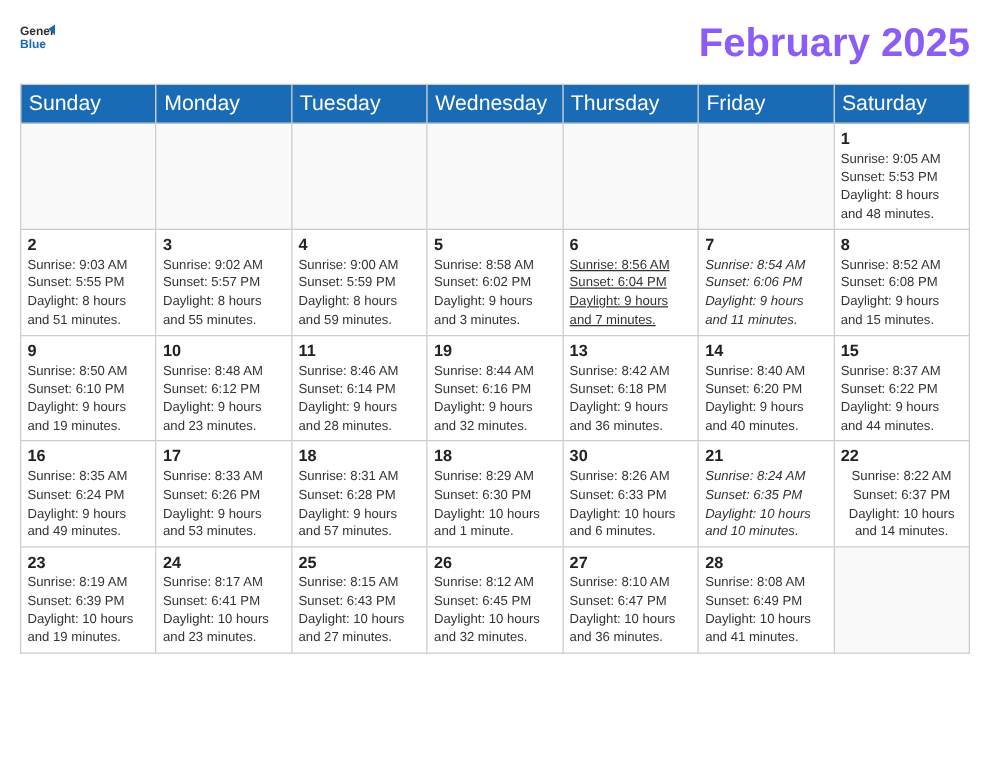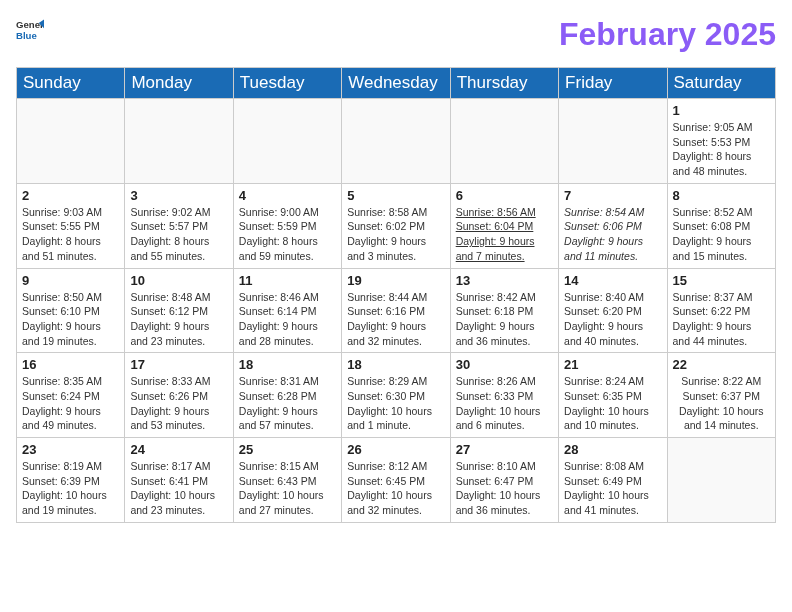--- a/index.html
+++ b/index.html
@@ -247,21 +247,21 @@
         </td>
         <td>
           <span class="day-num">30</span>
           <div class="day-info" style="white-space: pre-line;">Sunrise: 8:26 AM
 Sunset: 6:33 PM
 Daylight: 10 hours
 and 6 minutes.</div>
         </td>
         <td>
           <span class="day-num">21</span>
-          <div class="day-info" style="white-space: pre-line;">Sunrise: 8:24 AM
+          <div class="day-info" style="white-space: pre-line; font-style: italic;">Sunrise: 8:24 AM
 Sunset: 6:35 PM
 Daylight: 10 hours
 and 10 minutes.</div>
         </td>
         <td>
           <span class="day-num">22</span>
           <div class="day-info" style="white-space: pre-line; text-align: center;">Sunrise: 8:22 AM
 Sunset: 6:37 PM
 Daylight: 10 hours
 and 14 minutes.</div>

